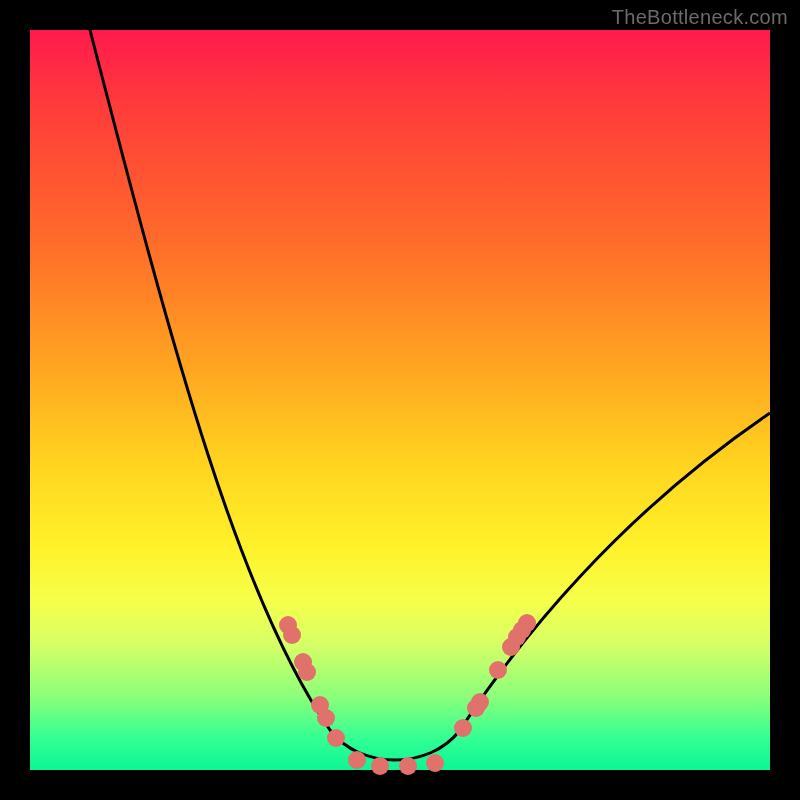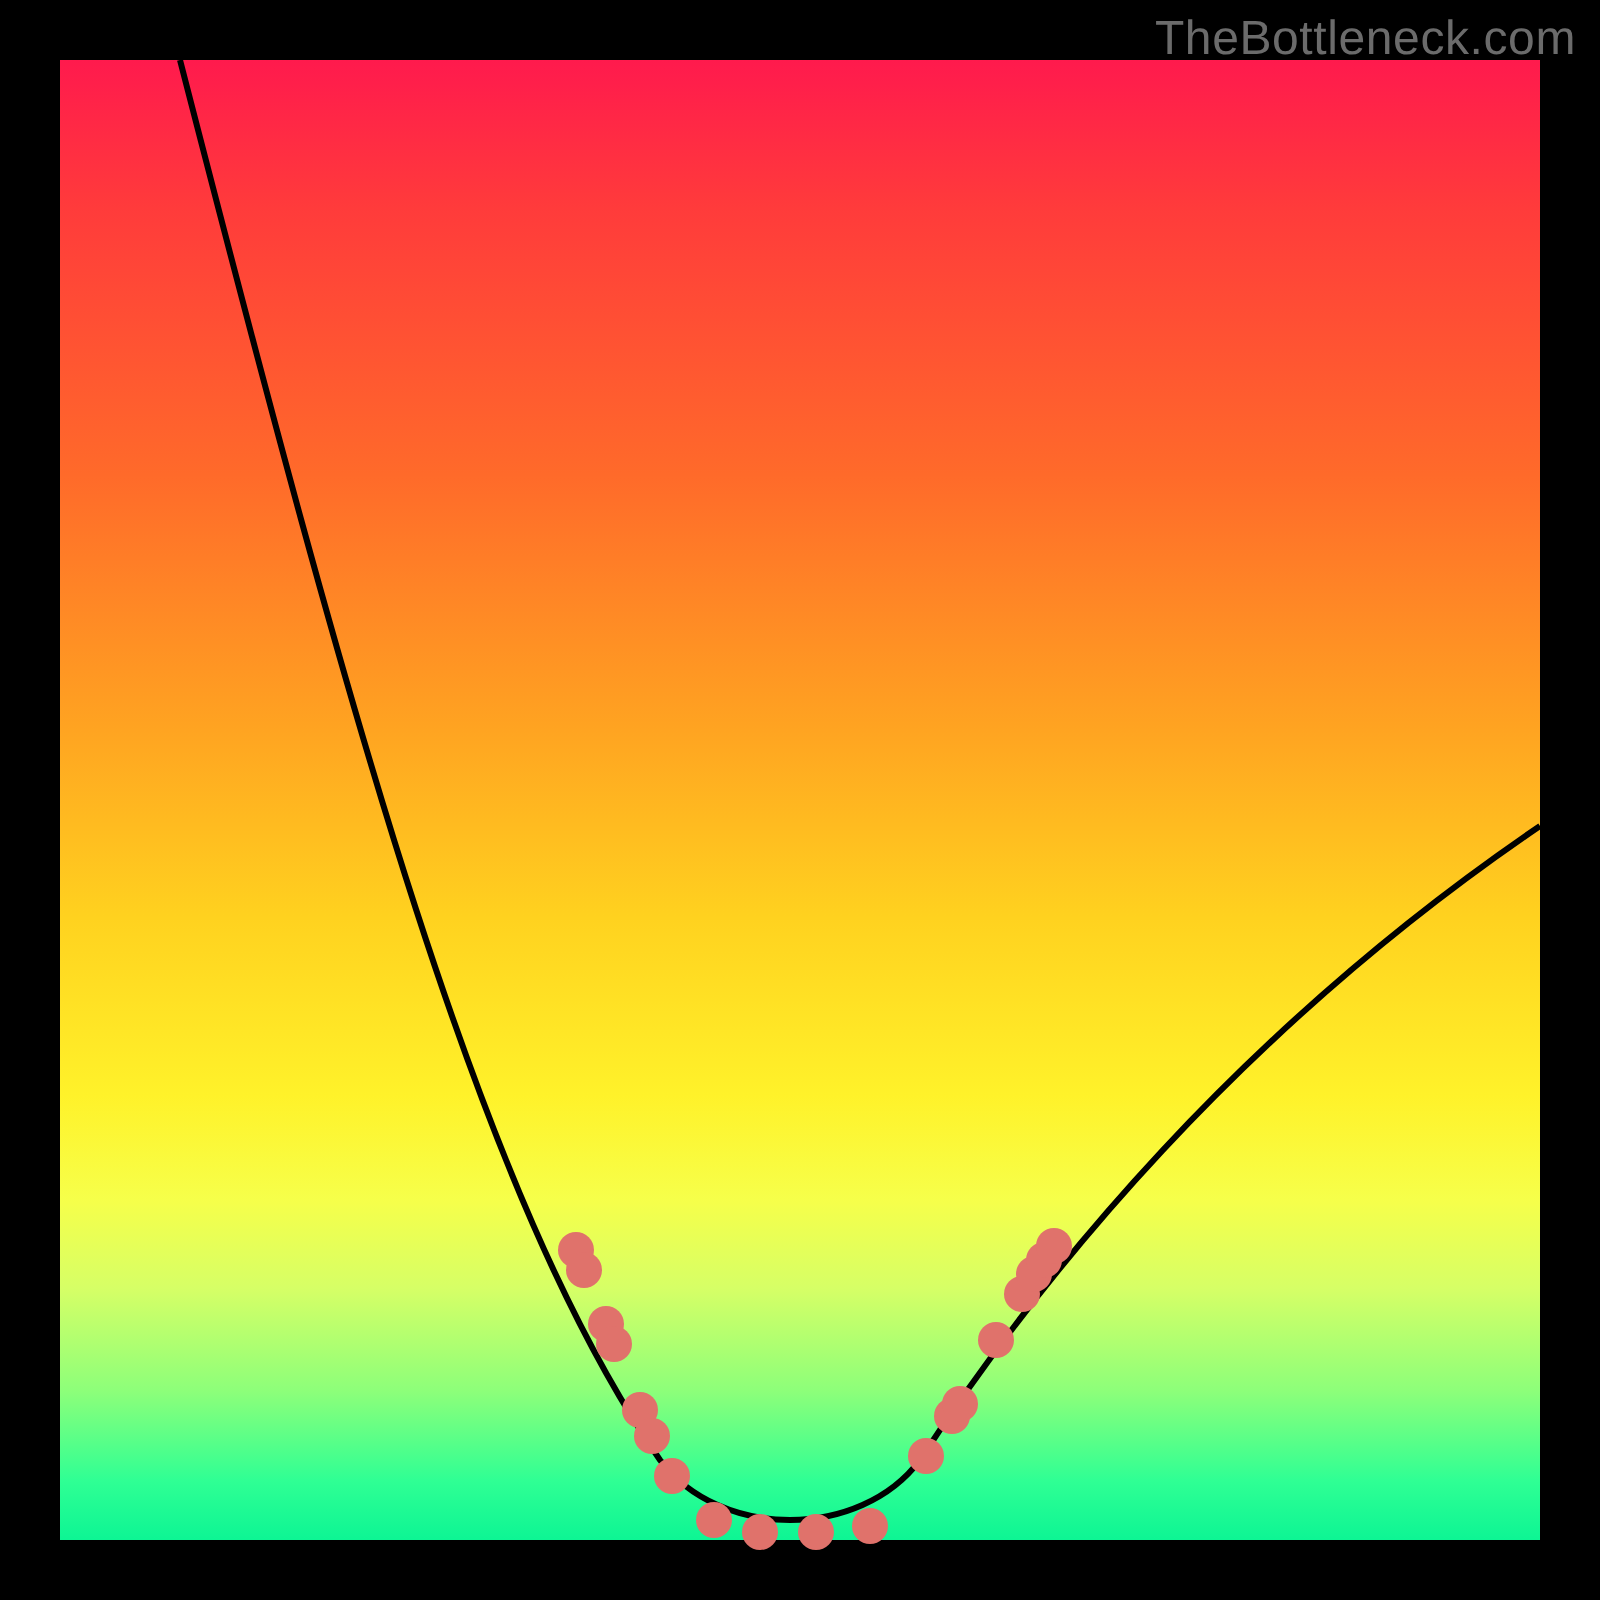--- a/index.html
+++ b/index.html
@@ -28,21 +28,21 @@
       #d6ff66 83%,
       #8cff7a 90%,
       #2fff94 96%,
       #0df594 100%);
   }
   .watermark {
     position: absolute;
     top: 6px;
     right: 12px;
     color: #6b6b6b;
-    font-size: 24px;
+    font-size: 20px;
     font-weight: 500;
     letter-spacing: 0.3px;
   }
   svg.curve {
     position: absolute;
     left: 0;
     top: 0;
     width: 740px;
     height: 740px;
     overflow: visible;

